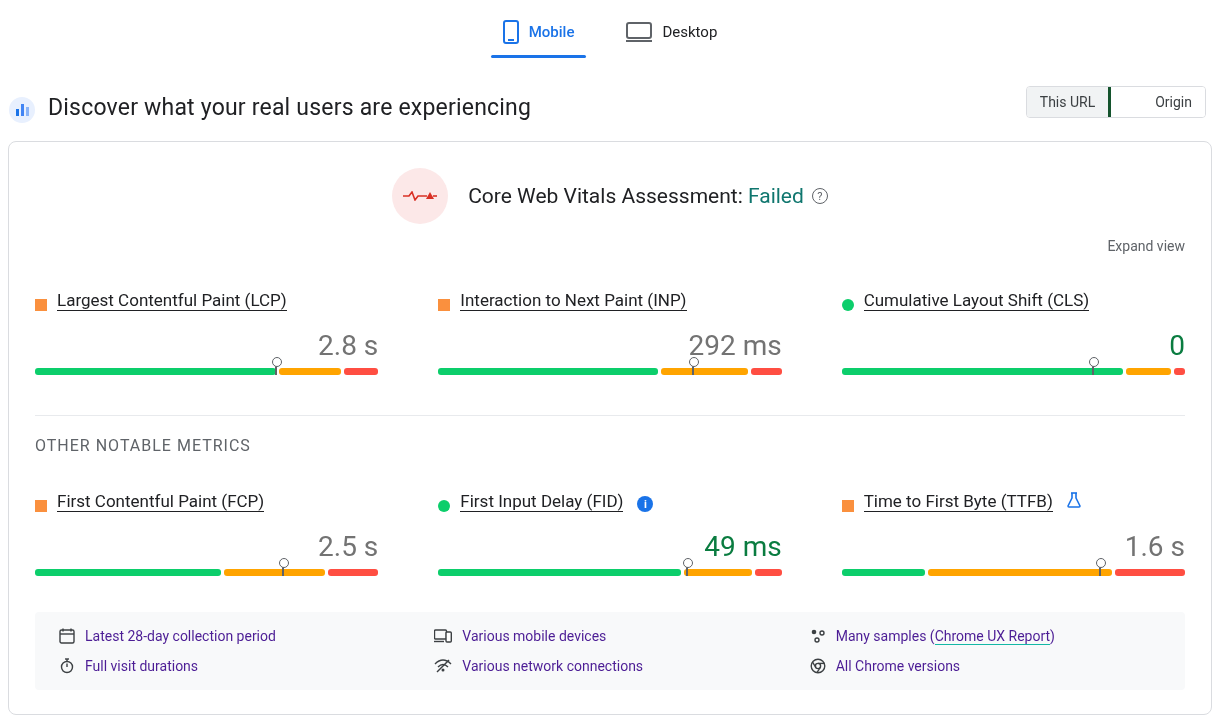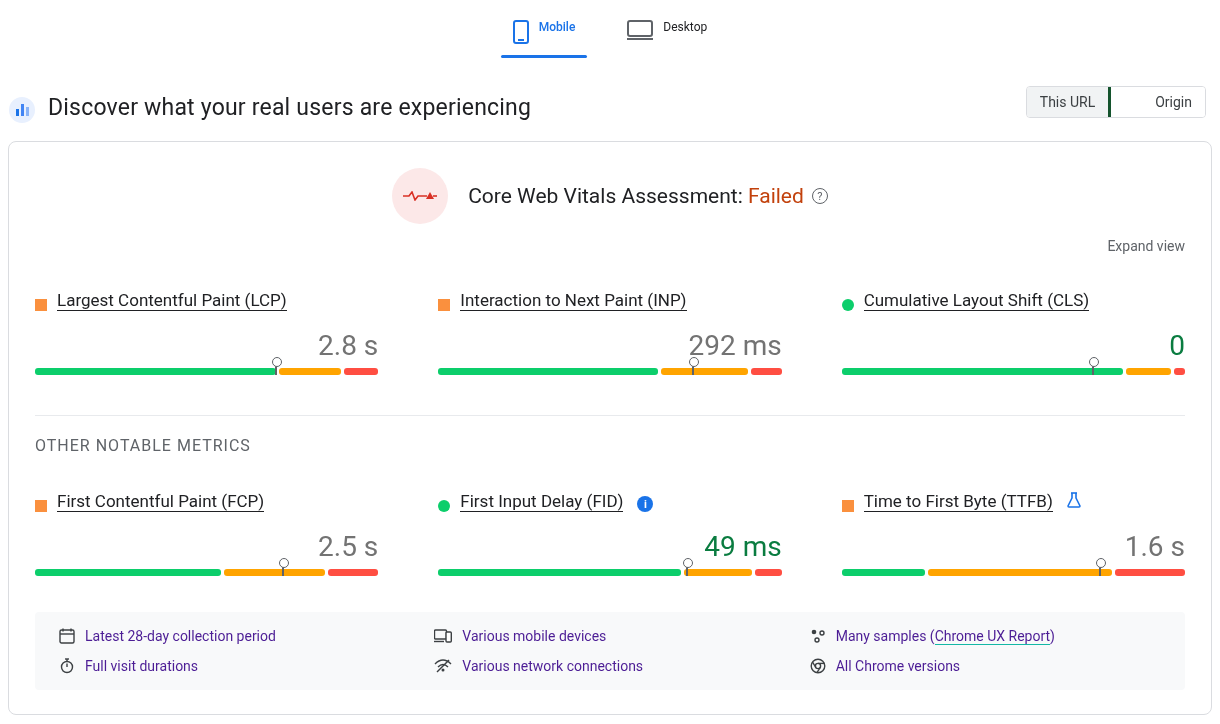--- a/index.html
+++ b/index.html
@@ -11,24 +11,24 @@
     color: #202124;
   }
   .tabs {
     display: flex;
     justify-content: center;
     gap: 40px;
     padding-top: 8px;
   }
   .tab {
     display: flex;
-    align-items: flex-start;
+    align-items: center;
     gap: 10px;
     padding: 12px 6px 14px 6px;
-    font-size: 12px;
+    font-size: 15px;
     cursor: pointer;
     position: relative;
   }
   .tab.active { color: #1a73e8; font-weight: 500; }
   .tab.active::after {
     content: "";
     position: absolute;
     bottom: 0; left: -6px; right: -6px;
     height: 3px;
     background: #1a73e8;
@@ -74,21 +74,21 @@
   }
   .pulse-circle {
     width: 56px; height: 56px;
     border-radius: 50%;
     background: #fce8e8;
     display: flex;
     align-items: center;
     justify-content: center;
   }
   .assessment-text { font-size: 21px; font-weight: 400; display: flex; align-items: center; gap: 8px;}
-  .fail { color: #c2410c; }
+  .fail { color: #0f766e; }
   .help-icon {
     width: 16px; height: 16px; border: 1.5px solid #5f6368;
     border-radius: 50%; display: inline-flex; align-items: center;
     justify-content: center; font-size: 11px; color: #5f6368;
     cursor: pointer;
   }
   .expand { text-align: right; color: #5f6368; font-size: 14px; margin-top: 14px; cursor: pointer; }
   .metrics-row {
     display: grid;
     grid-template-columns: 1fr 1fr 1fr;

